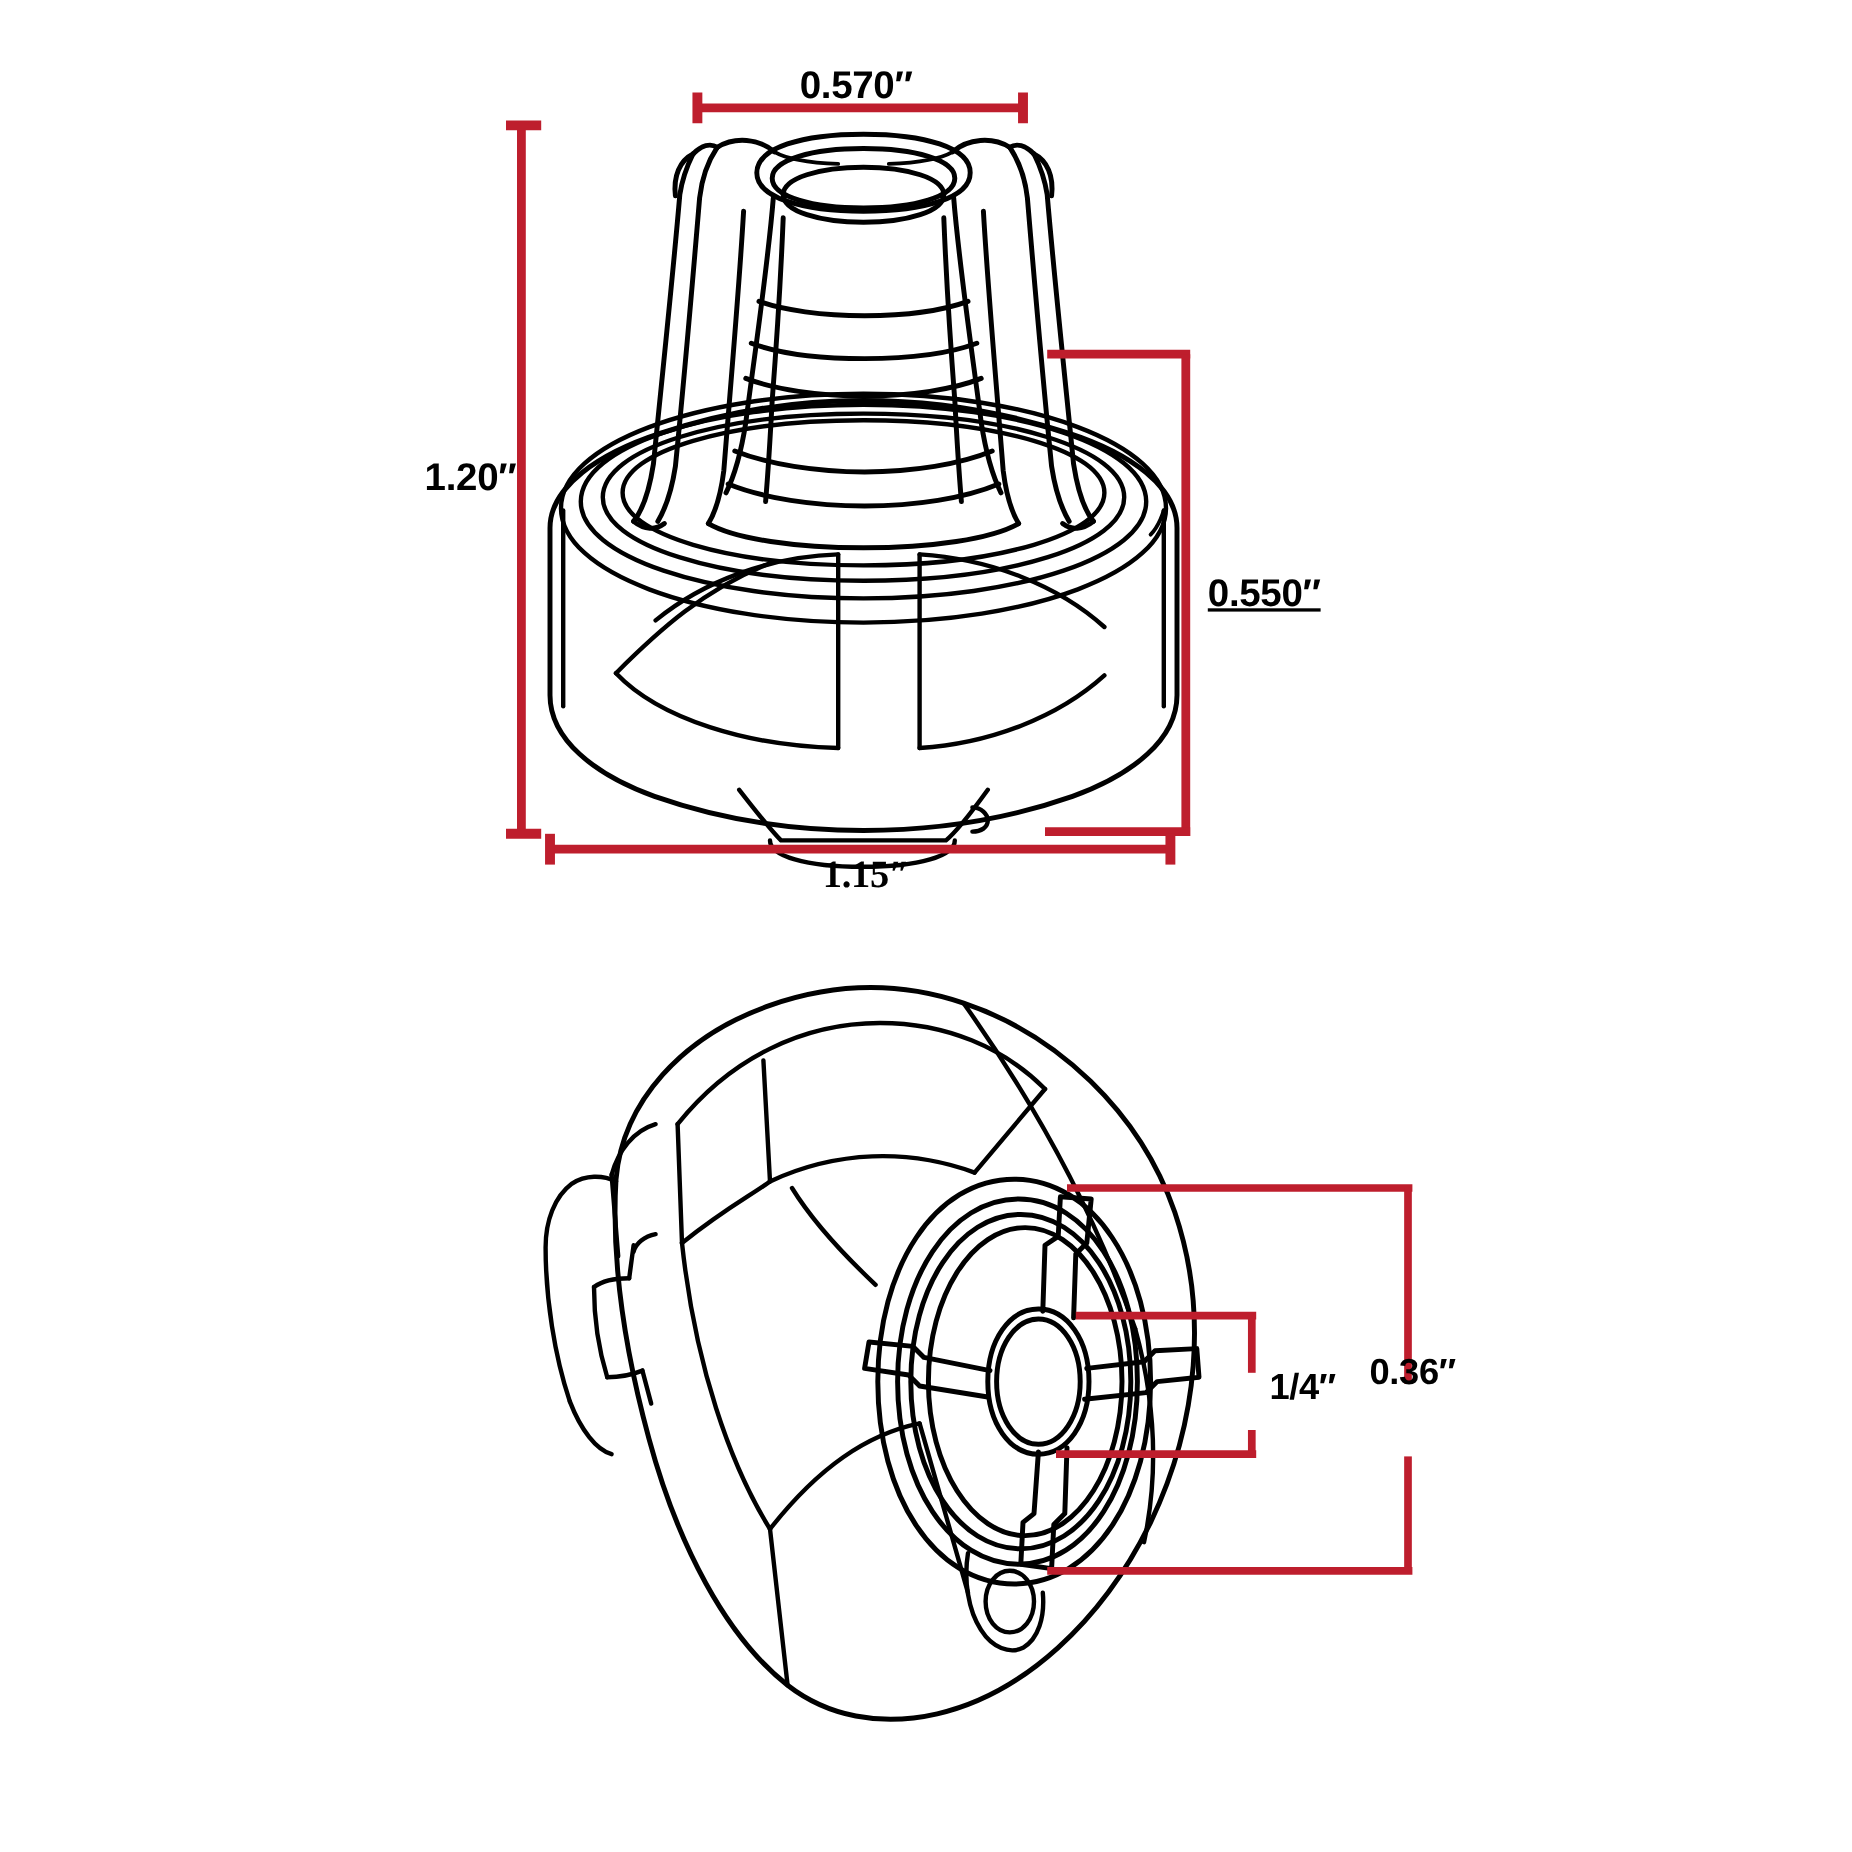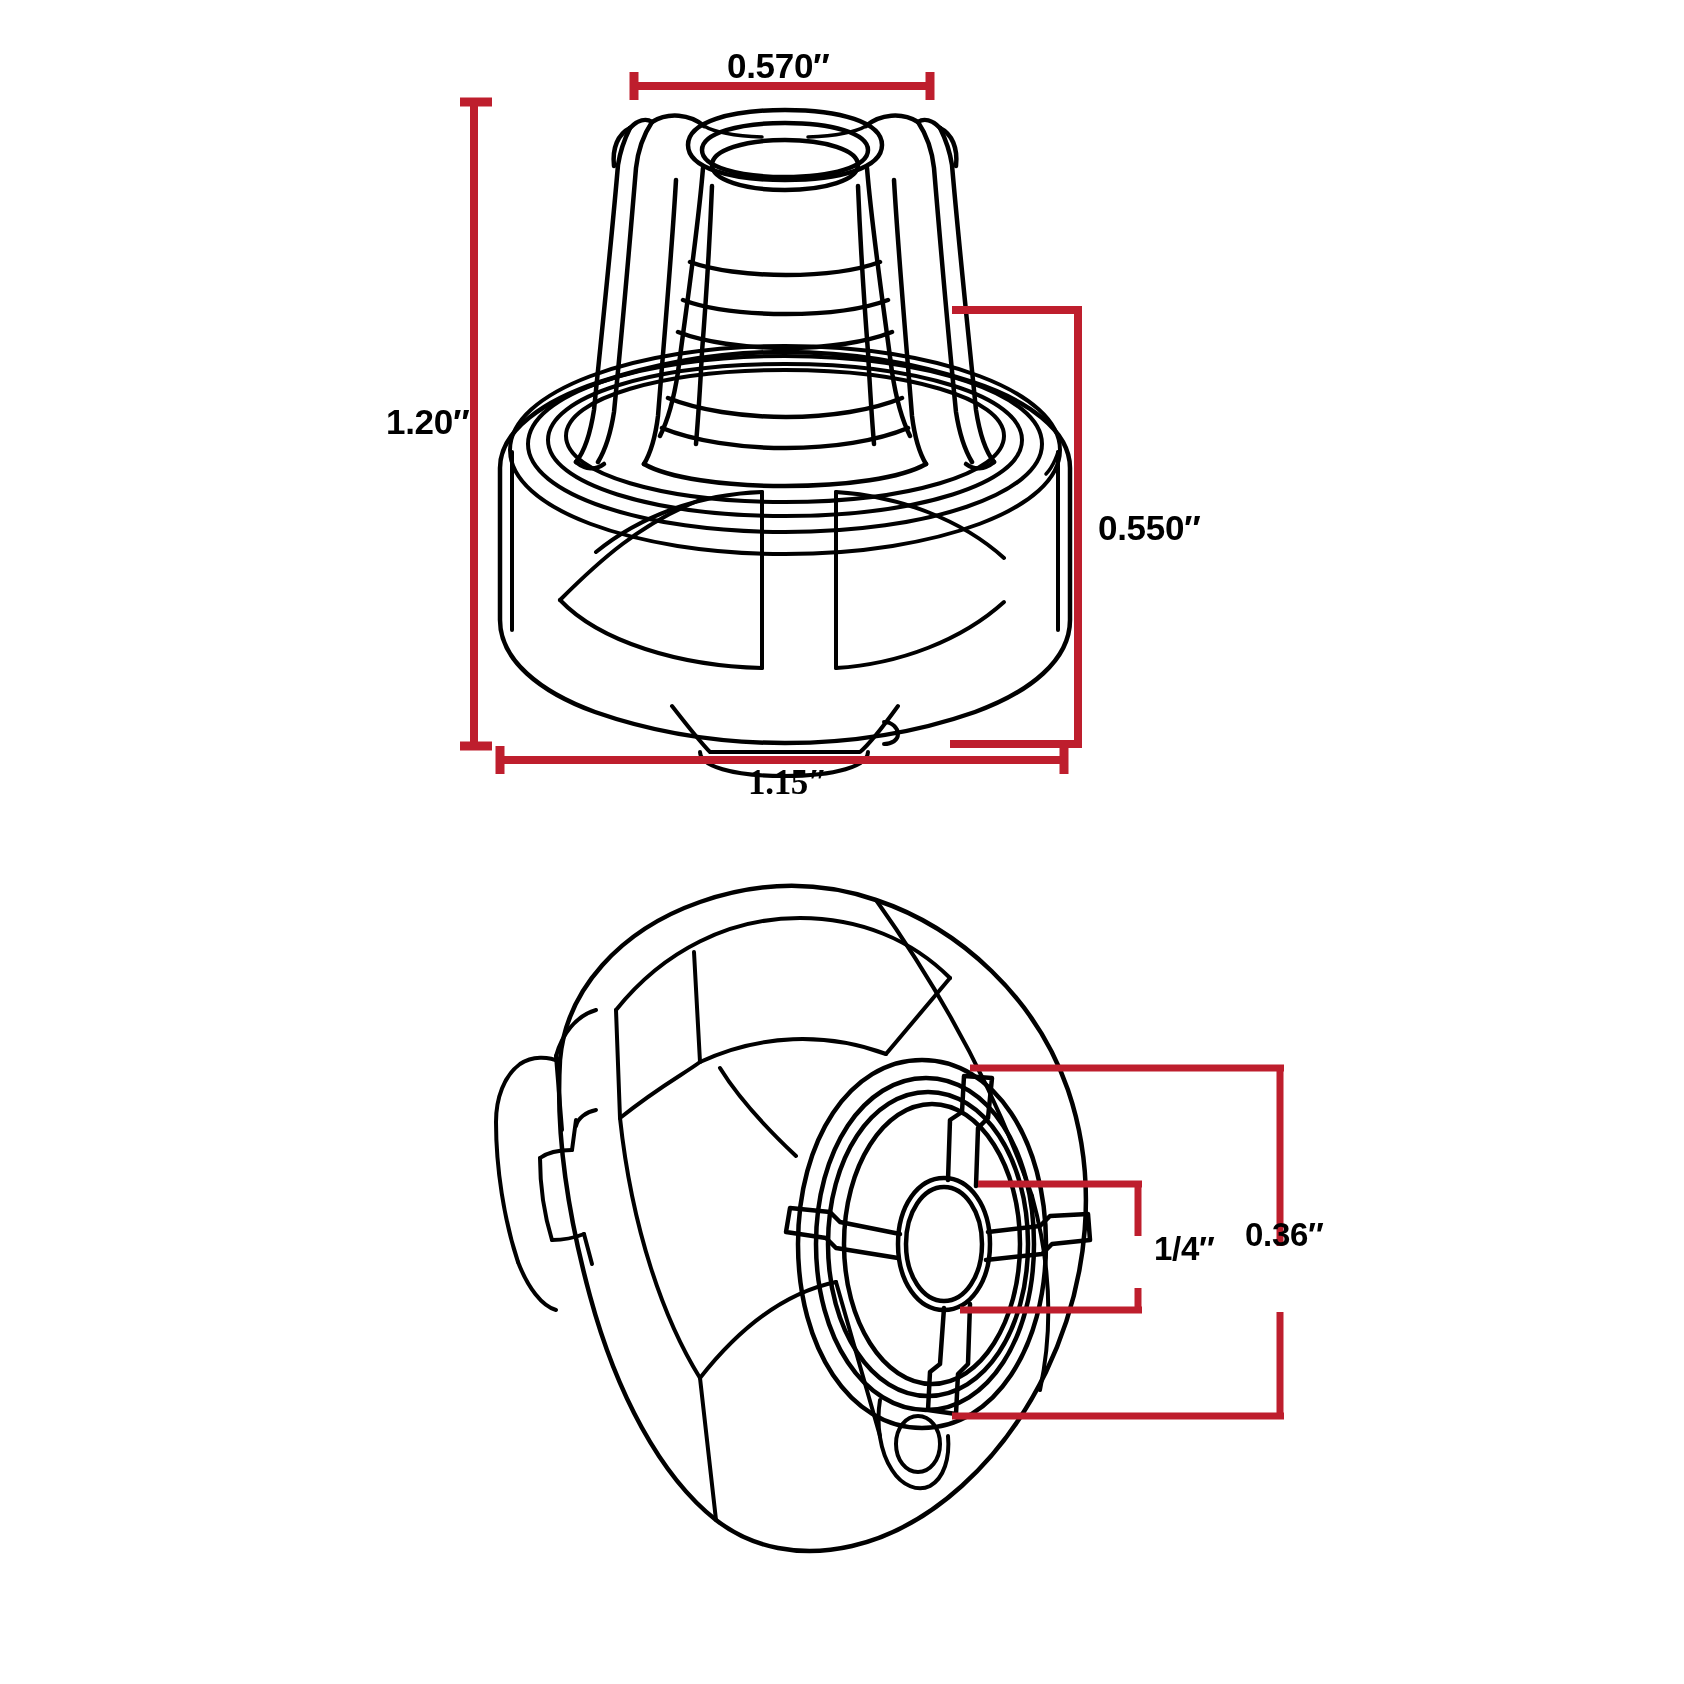--- a/index.html
+++ b/index.html
@@ -1,17 +1,17 @@
 <!DOCTYPE html>
 <html><head>
 <meta charset="utf-8">
 <style>
   html,body{margin:0;padding:0;background:#ffffff;}
   body{width:1684px;height:1684px;font-family:"Liberation Sans",sans-serif;overflow:hidden;}
-  #stage{position:relative;width:1684px;height:1408px;background:#fff;}
+  #stage{position:relative;width:1684px;height:1408px;background:#fff;margin-top:12px;}
   #stage svg{position:absolute;left:0;top:0;}
   .dimlabel{
     position:absolute;
     font-family:"Liberation Sans",sans-serif;
     font-weight:bold;
     color:#000000;
     white-space:nowrap;
     line-height:1;
     letter-spacing:-0.3px;
   }
@@ -283,21 +283,21 @@
         <line x1="1138" y1="1288" x2="1138" y2="1312"></line>
         <line x1="960" y1="1310" x2="1142" y2="1310"></line>
       </g>
     </g>
   </svg>
 
   <div class="dimlabel dl-big" style="left:727px;top:48px;">0.570″</div>
 
   <div class="dimlabel dl-big" style="left:386px;top:404px;">1.20″</div>
 
-  <div class="dimlabel dl-big" style="left:1098px;top:510px;">0.550″</div>
+  <div class="dimlabel dl-big" style="left:1098px;top:510px;text-decoration:underline;">0.550″</div>
 
   <div class="dimlabel dl-big" style="left:748px;top:765px;font-family:Liberation Serif, serif;">1.15″</div>
 
   <div class="dimlabel dl-med" style="left:1154px;top:1232px;">1/4″</div>
 
   <div class="dimlabel dl-med" style="left:1245px;top:1218px;">0.36″</div>
 
 </div>
 
 </body></html>

